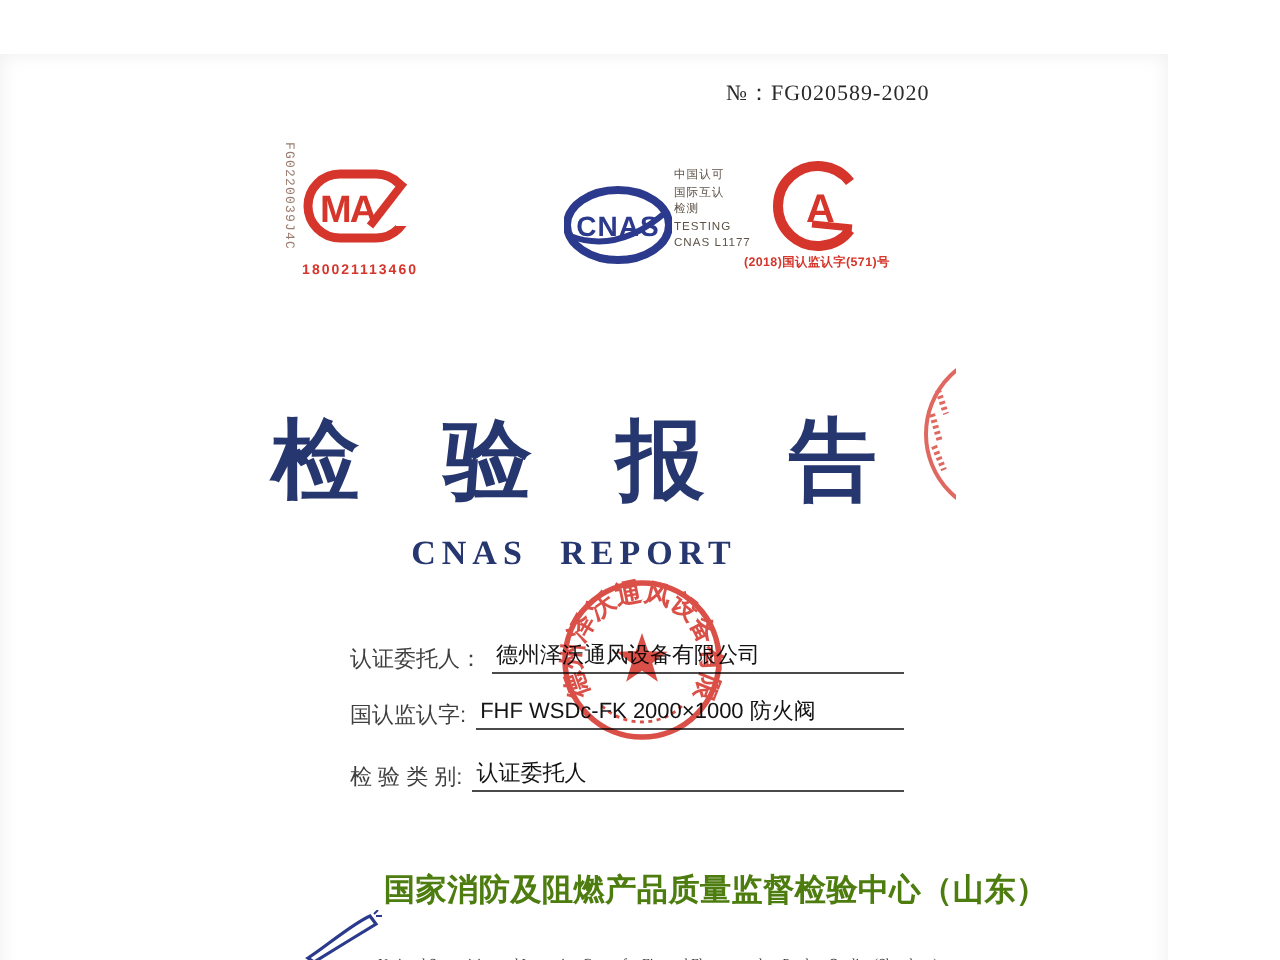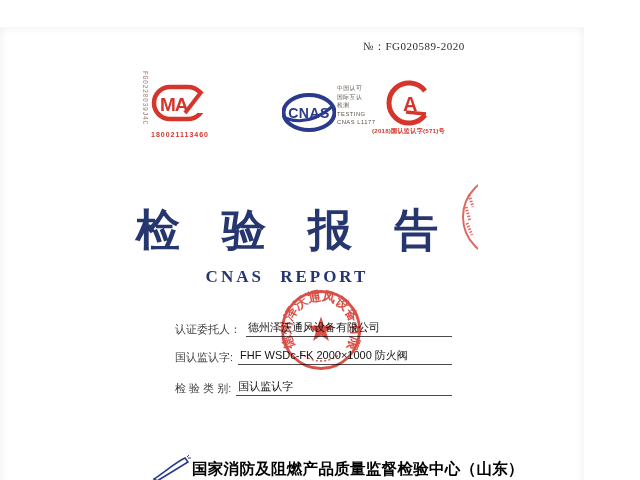--- a/index.html
+++ b/index.html
@@ -30,21 +30,21 @@
   #title-en{margin-top:7px;font-family:"Liberation Serif","DejaVu Serif",serif;
     font-size:17px;font-weight:bold;letter-spacing:3px;word-spacing:9px;}
   
   .field-row{position:absolute;left:175px;width:277px;display:flex;align-items:flex-end;height:15px;}
   .field-label{flex:0 0 auto;font-size:11px;color:#3f3f3f;white-space:nowrap;padding-right:5px;}
   .field-value{flex:1 1 auto;font-size:11px;color:#141414;border-bottom:1px solid #4a4a4a;
     white-space:nowrap;padding:0 0 1px 2px;}
   #row-1{top:295px;} #row-2{top:323px;} #row-3{top:354px;justify-content:flex-end;}
   
   #footer-logo{left:152px;top:428px;}
-  #footer-cn{left:192px;top:432px;font-size:15.5px;font-weight:bold;color:#000000;letter-spacing:.3px;white-space:nowrap;}
+  #footer-cn{left:192px;top:408px;font-size:15.5px;font-weight:bold;color:#4d7c0f;letter-spacing:.3px;white-space:nowrap;}
   #footer-en{left:189px;top:452px;font-family:"Liberation Serif","DejaVu Serif",serif;
     font-size:6.9px;color:#3a3a3a;white-space:nowrap;}
   
   #company-seal{left:271px;top:252px;opacity:.87;mix-blend-mode:multiply;z-index:5;}
   #partial-seal{left:448px;top:150px;opacity:.75;mix-blend-mode:multiply;z-index:5;}
 </style>
 </head>
 <body>
 
 <div id="page">
@@ -97,21 +97,21 @@
   <div class="field-row" id="row-1">
     <span class="field-label">认证委托人：</span>
     <span class="field-value">德州泽沃通风设备有限公司</span>
   </div>
   <div class="field-row" id="row-2">
     <span class="field-label">国认监认字:</span>
     <span class="field-value">FHF WSDc-FK 2000×1000 防火阀</span>
   </div>
   <div class="field-row" id="row-3">
     <span class="field-label">检 验 类 别:</span>
-    <span class="field-value">国认监认字</span>
+    <span class="field-value">认证委托人</span>
   </div>
 
   <svg class="abs" id="company-seal" width="100" height="100" viewBox="0 0 100 100">
     <defs>
       <path id="sealTextPath" d="M 24,68 A 30.5,30.5 0 1 1 76,68" fill="none"></path>
     </defs>
     <circle cx="50" cy="51" r="38.5" fill="none" stroke="#d5352b" stroke-width="2.8"></circle>
     <text font-size="13" fill="#d5352b" font-weight="bold" font-family="Liberation Sans, sans-serif">
       <textPath href="#sealTextPath">德州泽沃通风设备有限公司</textPath>
     </text>

